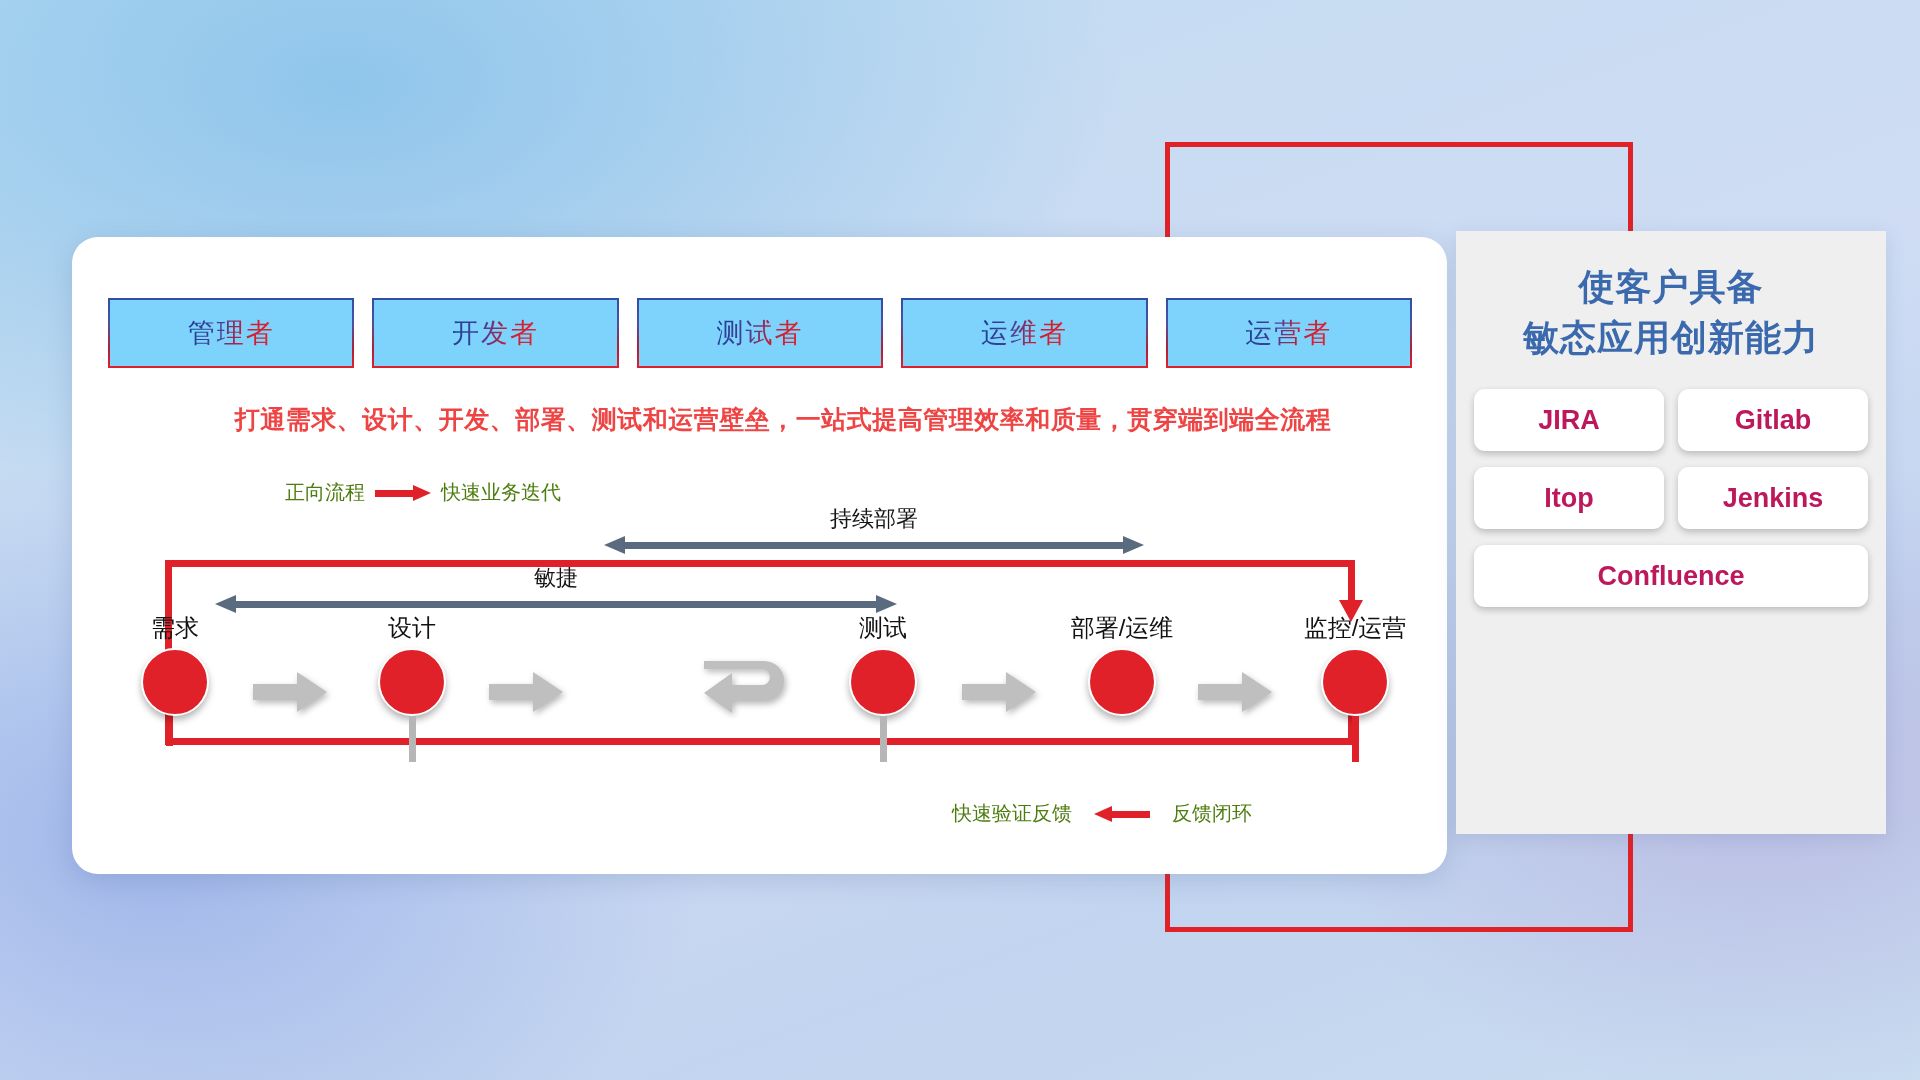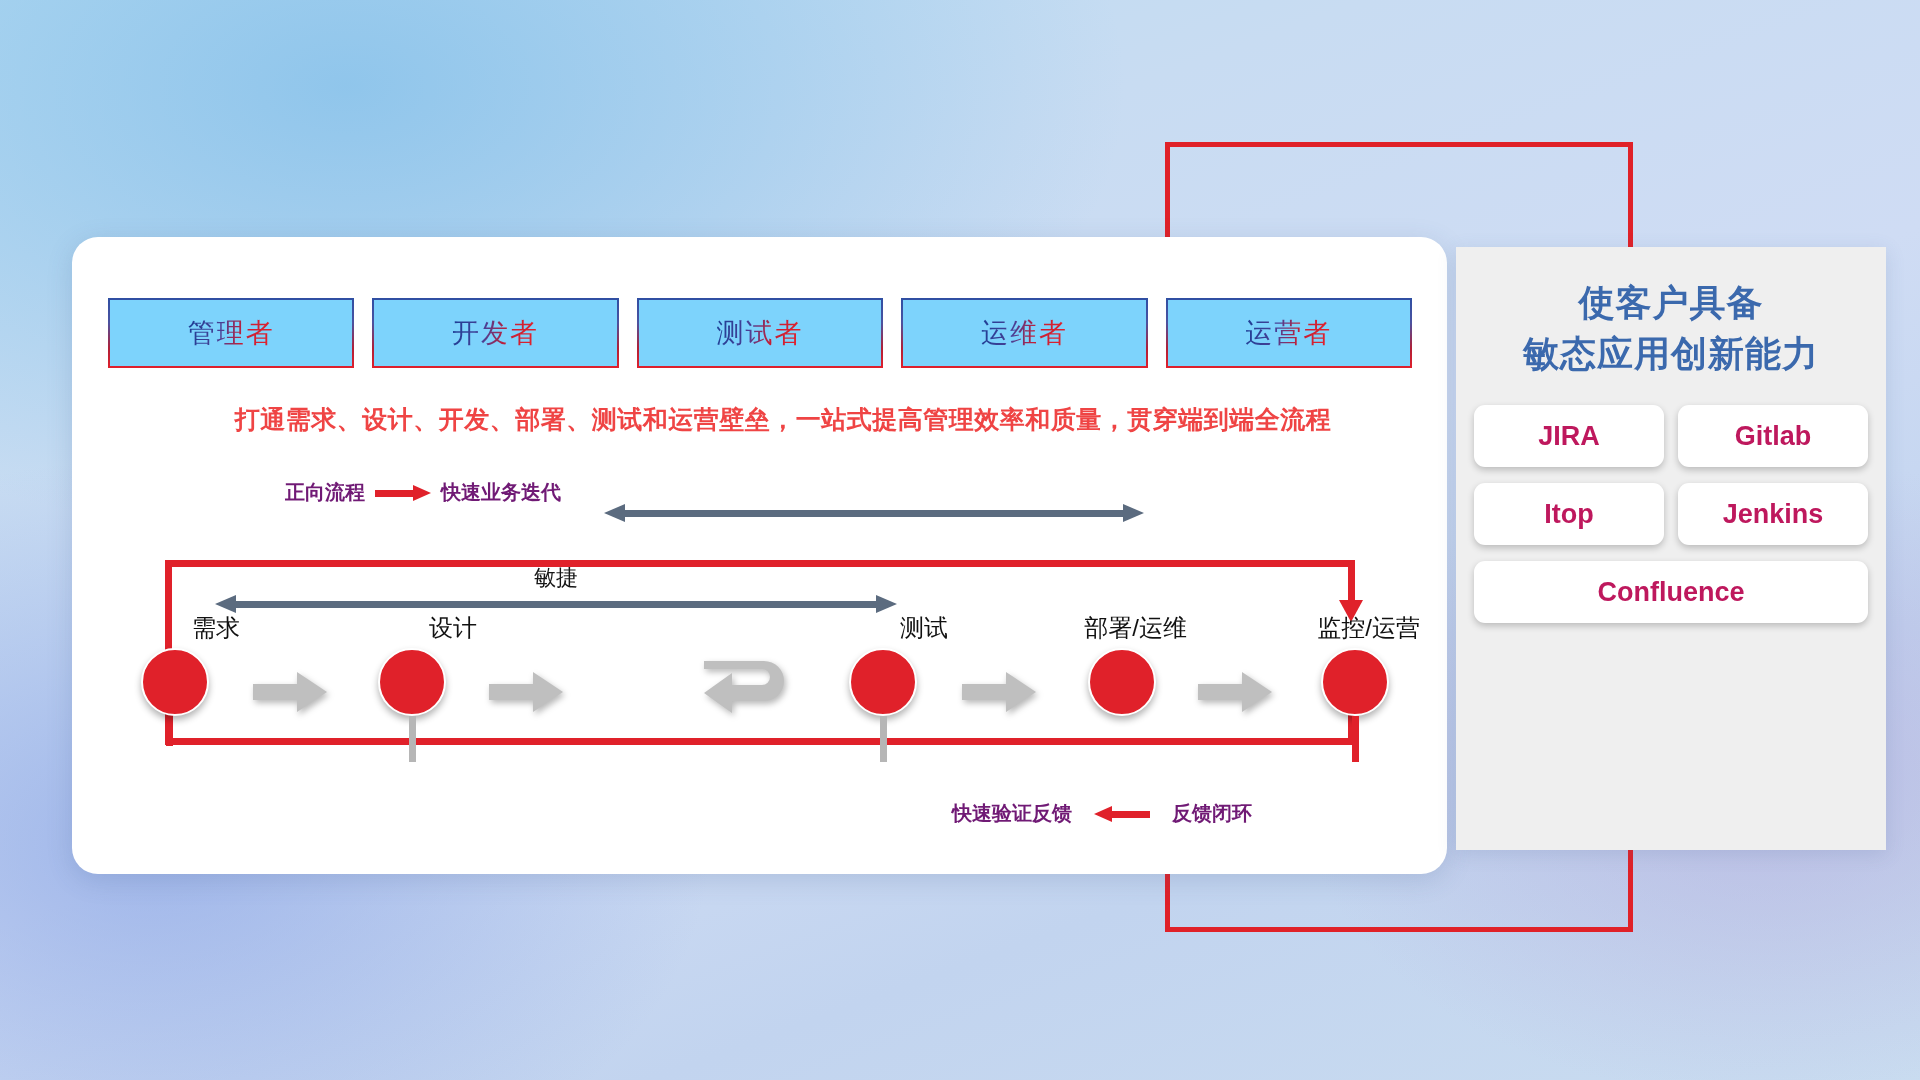--- a/index.html
+++ b/index.html
@@ -33,21 +33,21 @@
   .role-label { position:relative; font-size:27px; letter-spacing:2px; font-weight:400;
       background:linear-gradient(100deg,#1b3f96 0%,#4a3f94 38%,#c41e35 62%,#e8232b 100%);
       -webkit-background-clip:text; background-clip:text; color:transparent; }
 
   
   #desc { position:absolute; left:143px; top:403px; width:1280px; text-align:center; z-index:5;
           font-size:25px; font-weight:bold; color:#ef4444; letter-spacing:.5px; white-space:nowrap; }
 
   
   #legend-fwd { position:absolute; left:285px; top:479px; z-index:5; display:flex; align-items:center; gap:10px; }
-  .legend-text { font-size:20px; font-weight:bold; color:#701a75; white-space:nowrap; }
+  .legend-text { font-size:20px; font-weight:normal; color:#4d7c0f; white-space:nowrap; }
   .legend-arrow-r { width:56px; height:16px; position:relative; }
   .legend-arrow-r::before { content:""; position:absolute; left:0; top:5px; width:38px; height:7px; background:#e0212a; }
   .legend-arrow-r::after { content:""; position:absolute; right:0; top:0; width:0; height:0;
       border-top:8px solid transparent; border-bottom:8px solid transparent; border-left:18px solid #e0212a; }
   .legend-arrow-l { width:56px; height:16px; position:relative; }
   .legend-arrow-l::before { content:""; position:absolute; right:0; top:5px; width:38px; height:7px; background:#e0212a; }
   .legend-arrow-l::after { content:""; position:absolute; left:0; top:0; width:0; height:0;
       border-top:8px solid transparent; border-bottom:8px solid transparent; border-right:18px solid #e0212a; }
 
   
@@ -68,39 +68,39 @@
   #loop-left { position:absolute; left:165px; top:560px; width:7px; height:185px; background:#e0212a; z-index:4; }
   #loop-bottom { position:absolute; left:165px; top:738px; width:1190px; height:7px; background:#e0212a; z-index:4; }
   #loop-right-down { position:absolute; left:1348px; top:690px; width:7px; height:55px; background:#e0212a; z-index:4; }
   #loop-up-stem { position:absolute; left:166px; top:700px; width:7px; height:46px; background:#e0212a; z-index:4; }
   #loop-up-head { position:absolute; left:157px; top:680px; width:0; height:0;
       border-left:12px solid transparent; border-right:12px solid transparent; border-bottom:22px solid #e0212a; z-index:4; }
 
   
   #stages { position:absolute; left:110px; top:612px; width:1310px; height:130px; z-index:6; }
   .stage { position:absolute; width:130px; text-align:center; }
-  .stage-label { font-size:24px; color:#111; white-space:nowrap; margin-bottom:4px;text-align:right; }
+  .stage-label { font-size:24px; color:#111; white-space:nowrap; margin-bottom:4px; }
   .stage-dot { width:68px; height:68px; border-radius:50%; background:#e0212a; margin:0 auto;
                box-shadow:0 4px 7px rgba(0,0,0,.3); border:2px solid #fff; }
   .stage-stem { width:7px; height:46px; background:#b6b6b6; margin:0 auto; }
   .stage-stem.red { background:#e0212a; }
 
   
   .chev { position:absolute; top:672px; width:74px; height:40px; z-index:6; }
   .chev svg { display:block; filter:drop-shadow(2px 3px 3px rgba(0,0,0,.28)); }
 
   
   #uturn { position:absolute; left:702px; top:655px; width:96px; height:72px; z-index:6;
            filter:drop-shadow(2px 3px 3px rgba(0,0,0,.28)); }
 
   
   #legend-fb { position:absolute; left:952px; top:800px; z-index:6; display:flex; align-items:center; gap:22px; }
 
   
-  #panel { position:absolute; left:1456px; top:247px; width:430px; height:603px;
+  #panel { position:absolute; left:1456px; top:231px; width:430px; height:603px;
            background:#efefef; z-index:5; box-shadow:0 4px 18px rgba(70,100,150,.16); }
   #panel-title { padding:30px 12px 0; text-align:center; color:#3b69ad; font-weight:bold;
                  font-size:36px; line-height:1.42; letter-spacing:1px; }
   #chips { margin-top:26px; padding:0 18px; display:flex; flex-wrap:wrap; gap:16px 14px; justify-content:space-between; }
   .chip { background:#fff; border-radius:11px; height:62px; display:flex; align-items:center;
           justify-content:center; font-size:27px; font-weight:bold; color:#be185d;
           box-shadow:0 3px 7px rgba(0,0,0,.22); }
   .chip.half { width:calc(50% - 7px); }
   .chip.full { width:100%; }
 </style>
@@ -131,20 +131,21 @@
 
 <div id="desc">打通需求、设计、开发、部署、测试和运营壁垒，一站式提高管理效率和质量，贯穿端到端全流程</div>
 
 <div id="legend-fwd">
   <span class="legend-text">正向流程</span>
   <span class="legend-arrow-r"></span>
   <span class="legend-text">快速业务迭代</span>
 </div>
 
 <div class="span-wrap" style="left:604px; top:504px; width:540px;">
+  <div class="span-label">持续部署</div>
   <div class="span-bar">
     <span class="head-l"></span>
       <span class="line"></span>
       <span class="head-r"></span>
   </div>
 </div>
 
 <div class="span-wrap" style="left:215px; top:563px; width:682px;">
   <div class="span-label">敏捷</div>
   <div class="span-bar">

